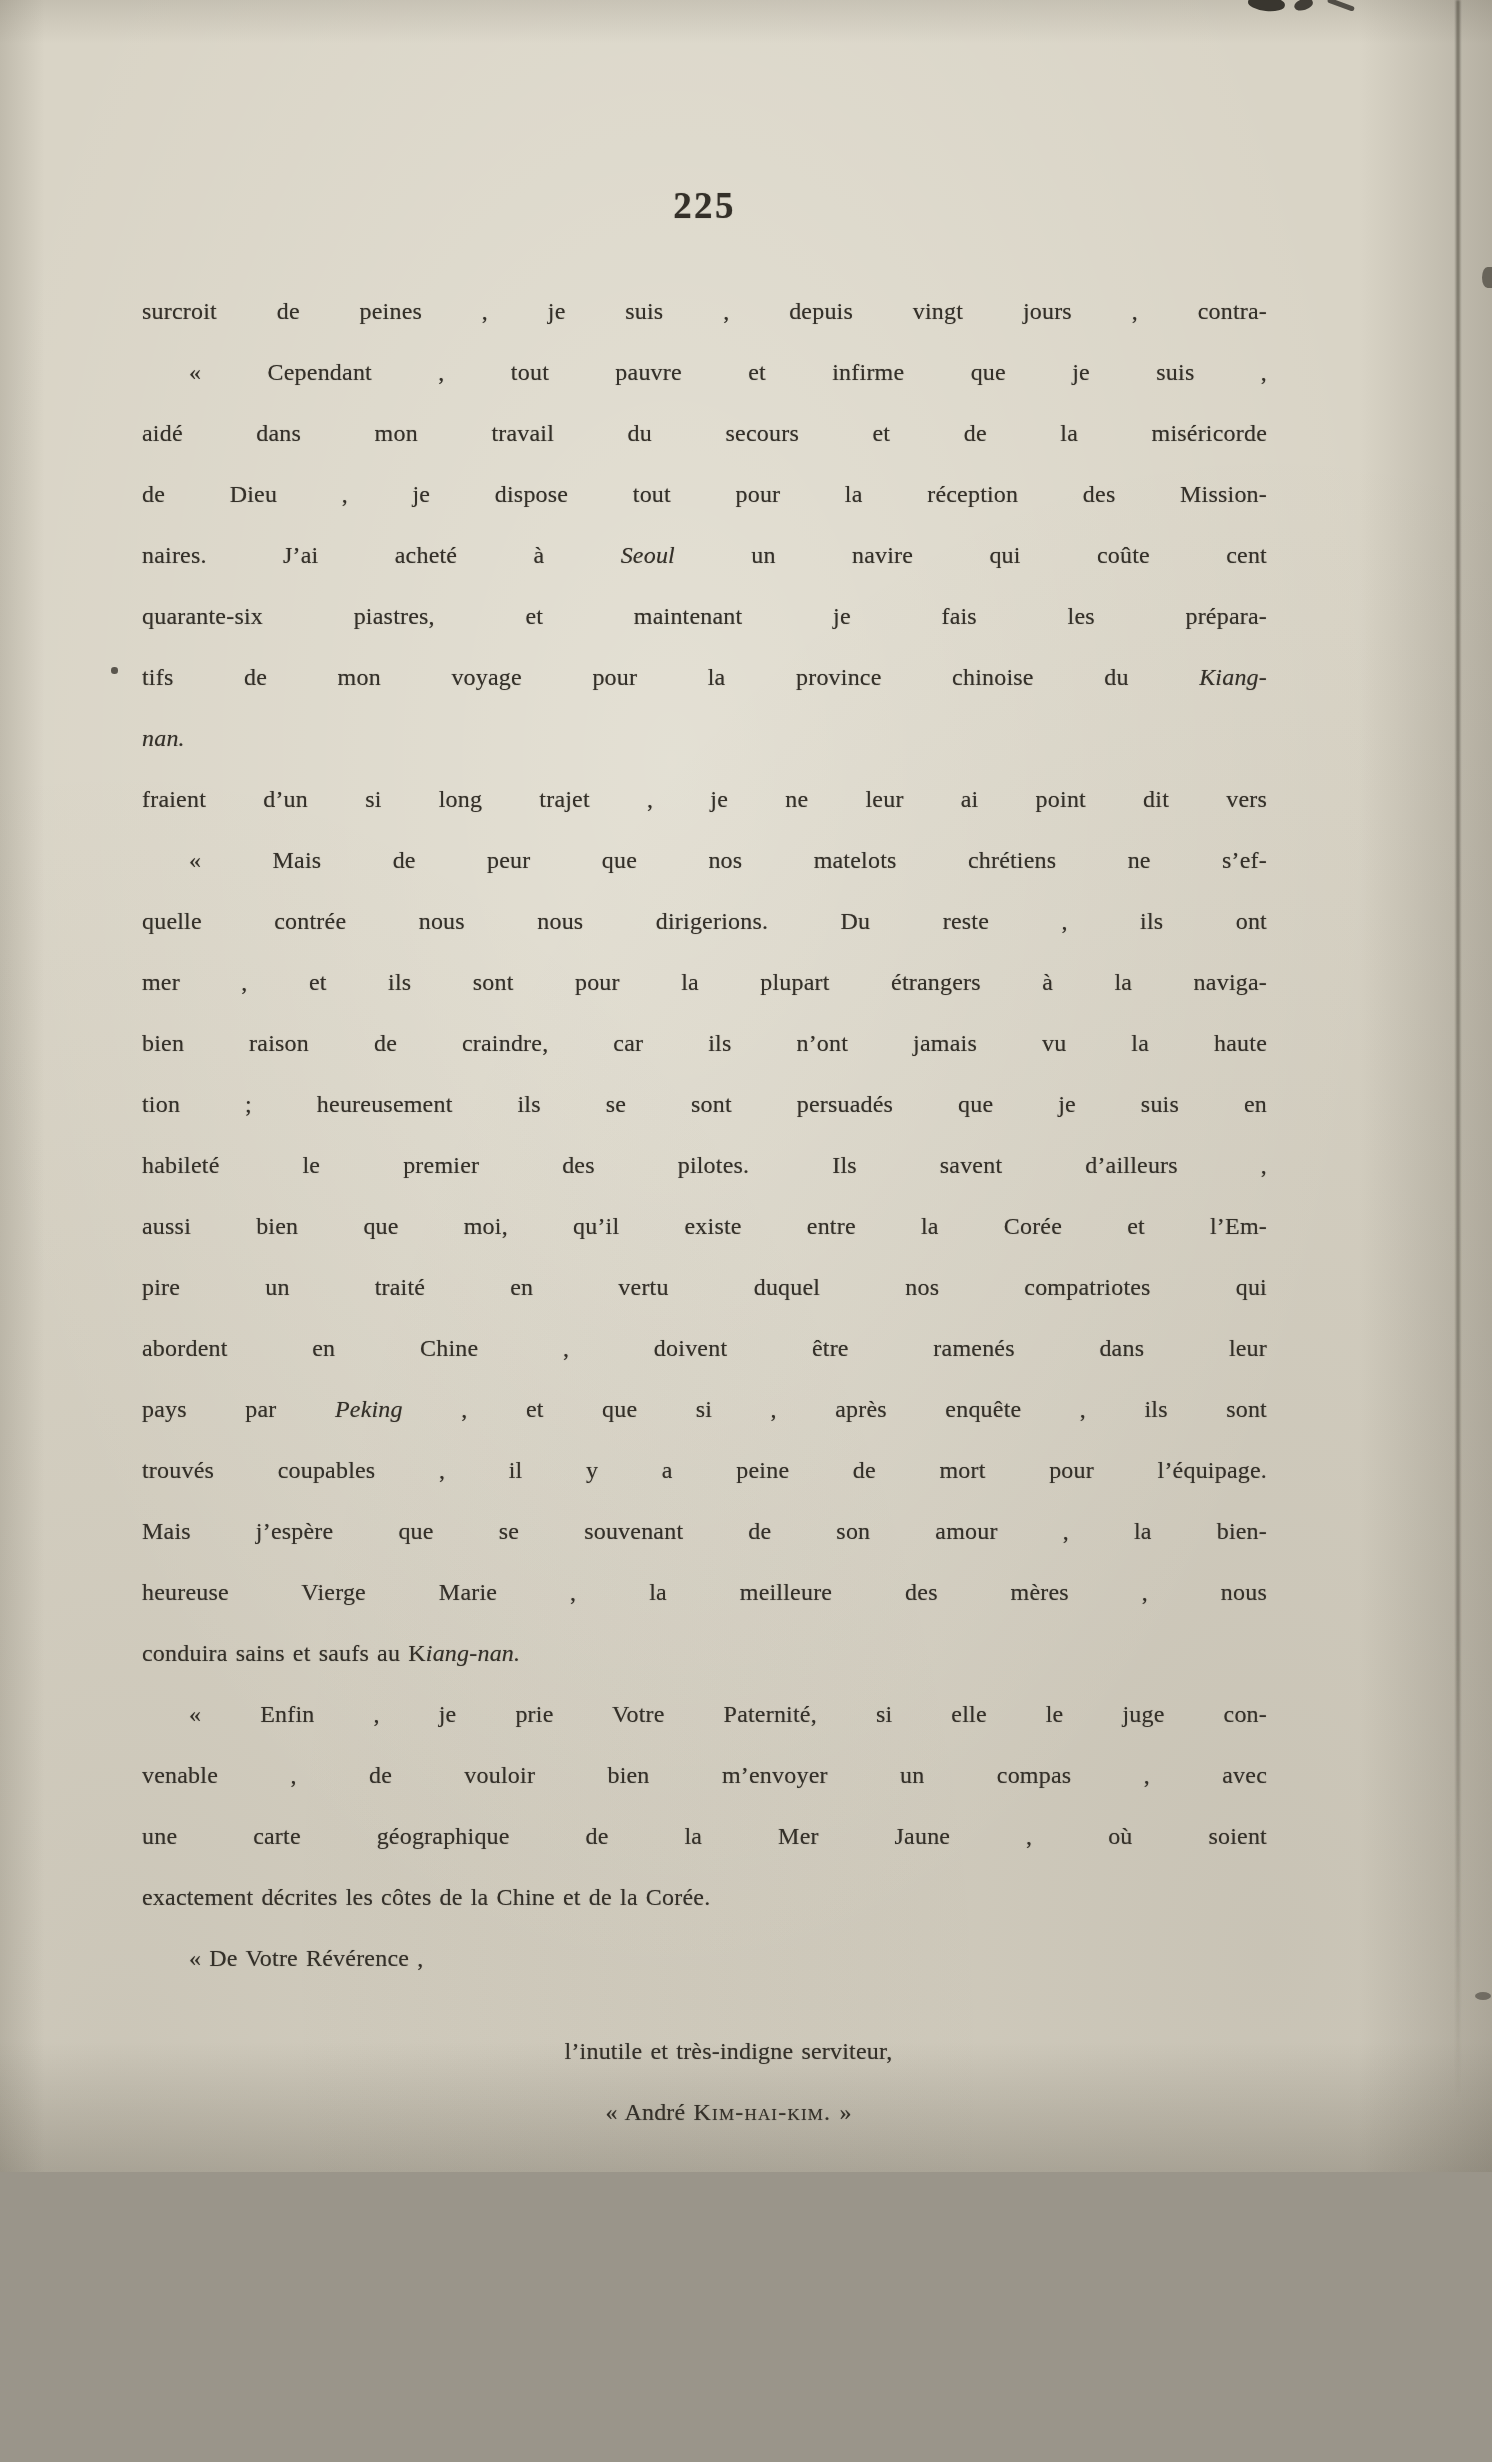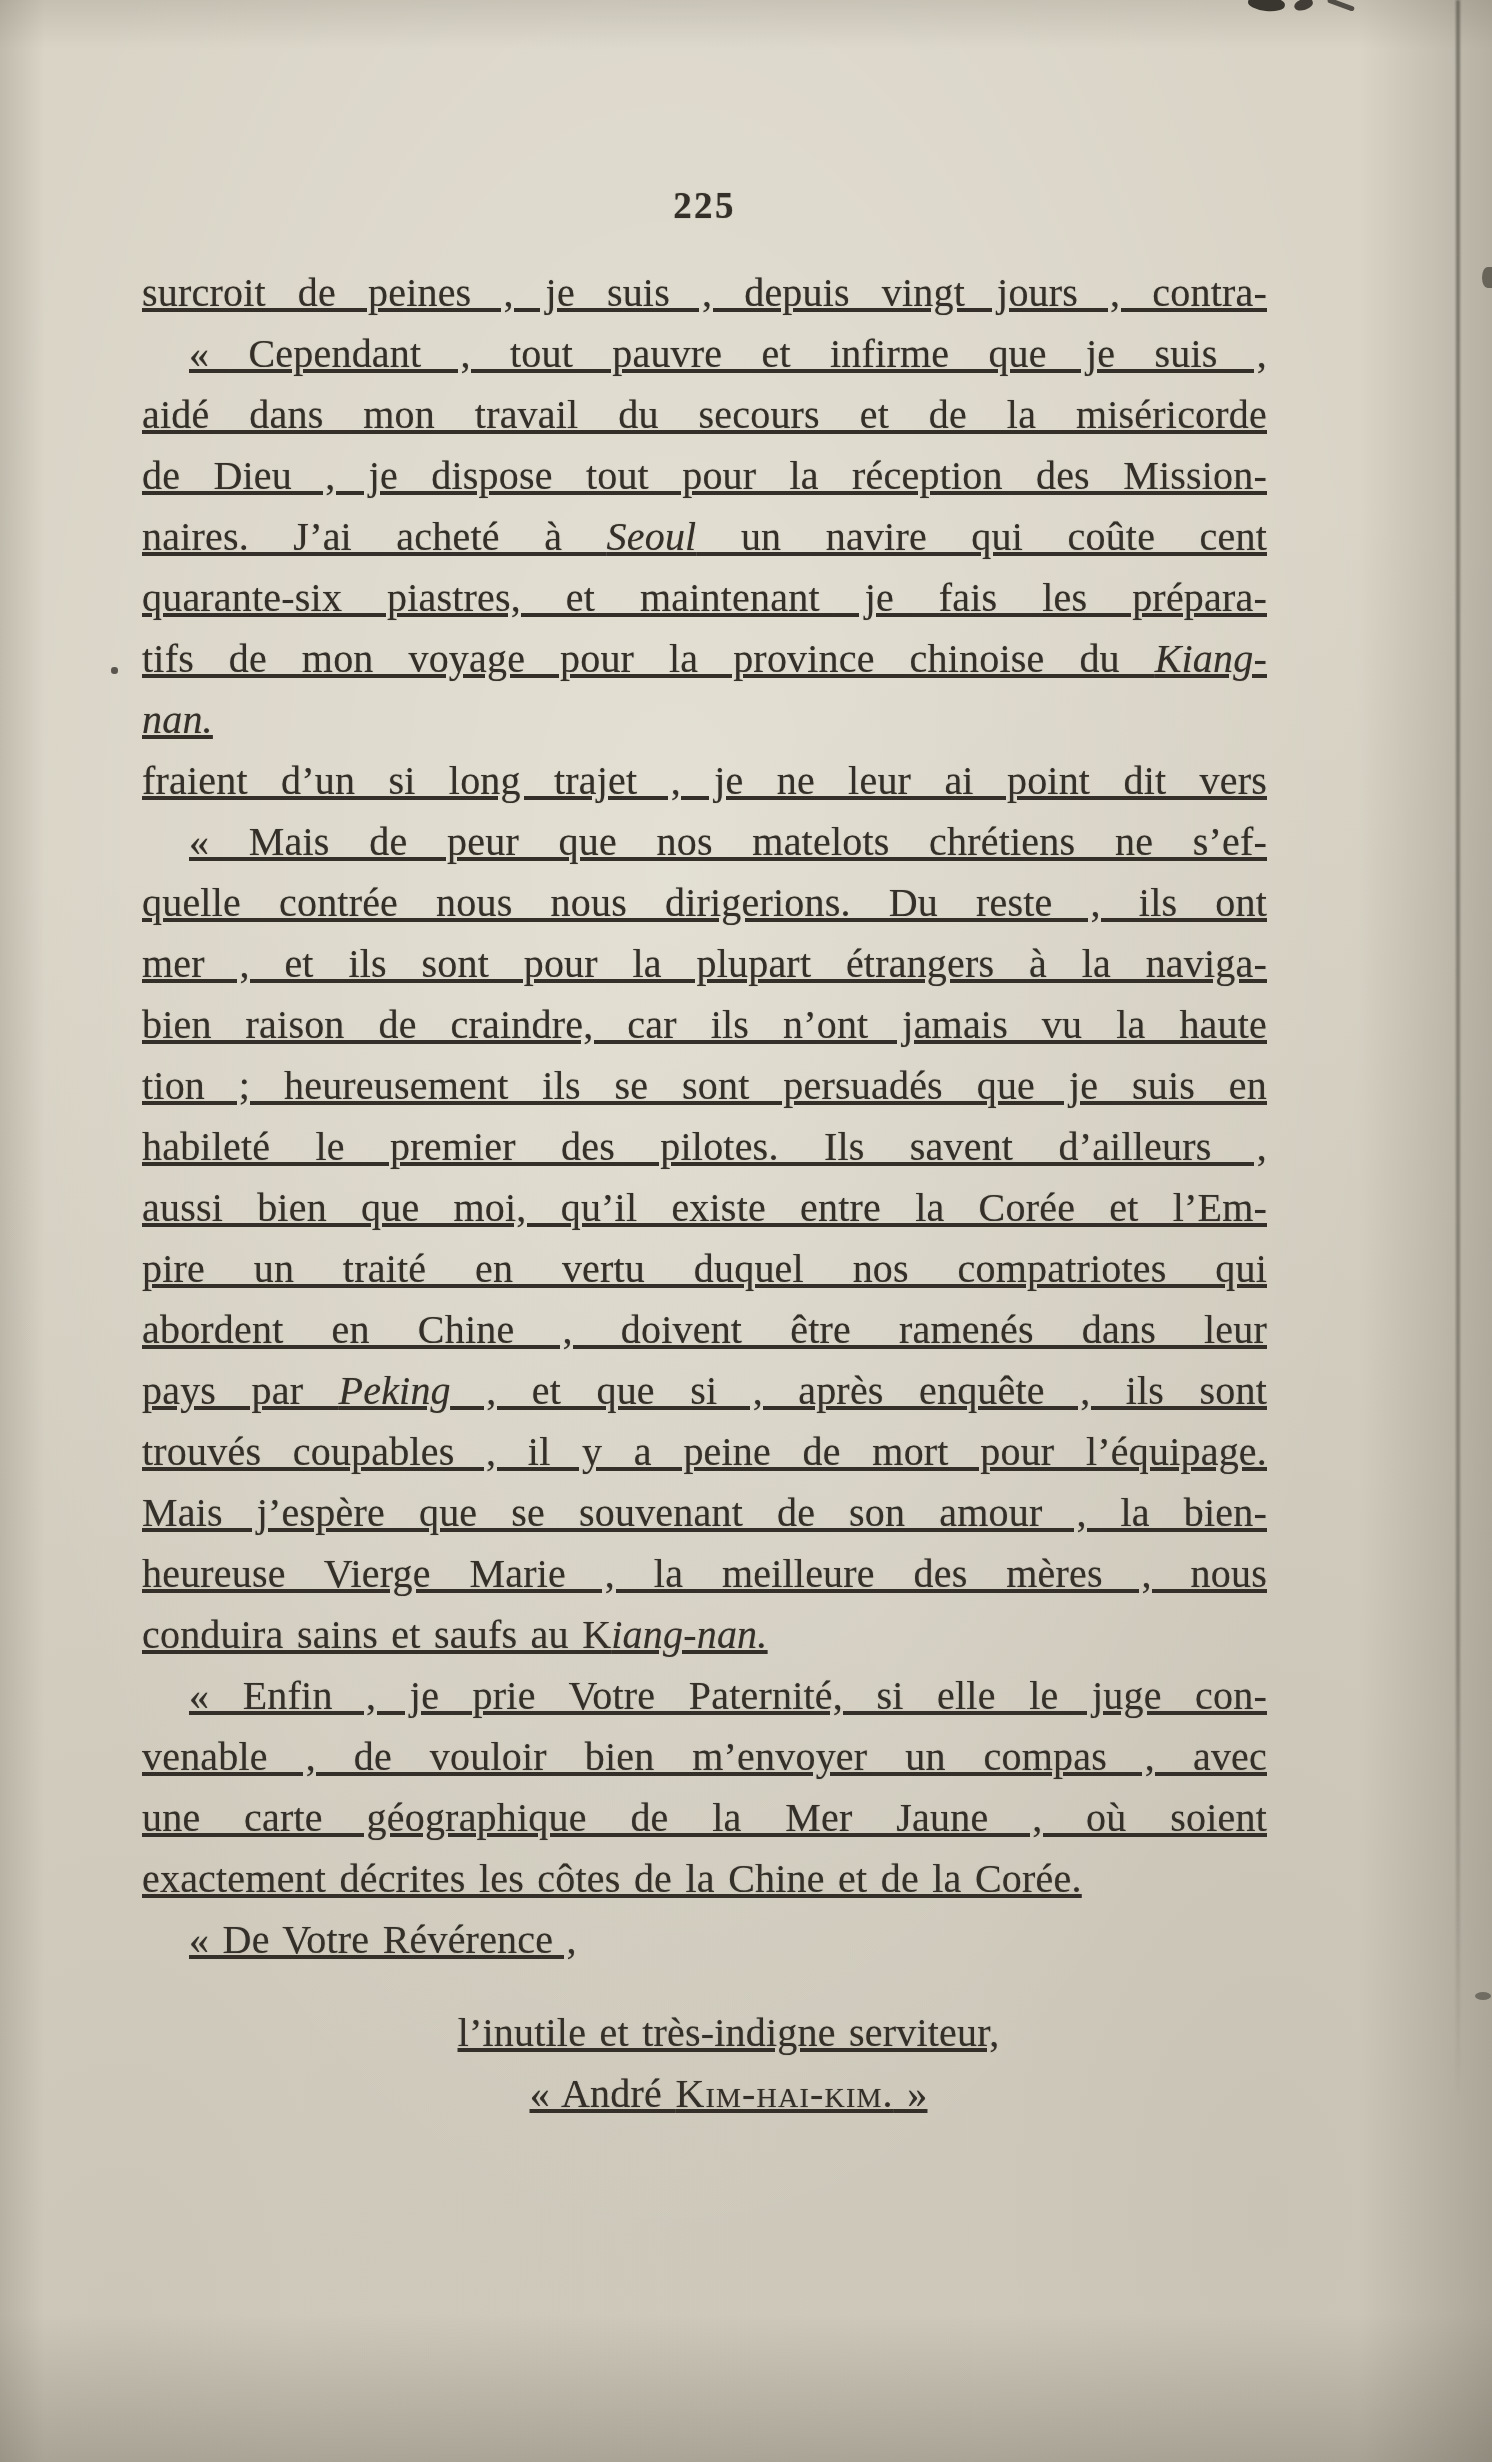--- a/index.html
+++ b/index.html
@@ -3,21 +3,21 @@
 <meta charset="utf-8">
 <style>
   html, body {
     margin: 0;
     padding: 0;
     background: #9a958a;
   }
   .page {
     position: relative;
     width: 1493px;
-    height: 2462px;
+    height: 2172px;
     background-color: var(--paper, #d9d4c6);
     background-image:
       radial-gradient(ellipse at 45% 35%, rgba(255,255,248,0.28), rgba(255,255,248,0) 62%),
       radial-gradient(ellipse at 85% 90%, rgba(80,72,58,0.12), rgba(80,72,58,0) 55%),
       radial-gradient(ellipse at 8% 95%, rgba(80,72,58,0.10), rgba(80,72,58,0) 45%);
     overflow: hidden;
     font-family: "Liberation Serif", "DejaVu Serif", serif;
     color: var(--ink, #343029);
   }
   .vignette {
@@ -35,28 +35,27 @@
     width: 1125px;
     text-align: center;
     font-size: 37px;
     font-weight: bold;
     letter-spacing: 2.4px;
     text-shadow: 0 0 1px rgba(52,48,41,0.55);
   }
   .text-block {
     position: absolute;
     left: 142px;
-    top: 262px;
+    top: 281px;
     width: 1125px;
-    font-size: 40px;
+    font-size: 24px;
     line-height: 61px;
     word-spacing: 0.08em;
     letter-spacing: 0.2px;
     text-shadow: 0 0 1px rgba(52,48,41,0.50);
-    text-decoration: underline;
   }
   .line { min-height: 61px; }
   .line.j { text-align: justify; text-align-last: justify; }
   .line.l { text-align: left; }
   .line.c { text-align: center; padding-left: 48px; }
   .line.indent { text-indent: 47px; }
   .line.gap { margin-top: 32px; }
   .italic { font-style: italic; }
   .smallcaps { font-variant: small-caps; letter-spacing: 1.2px; }
 

